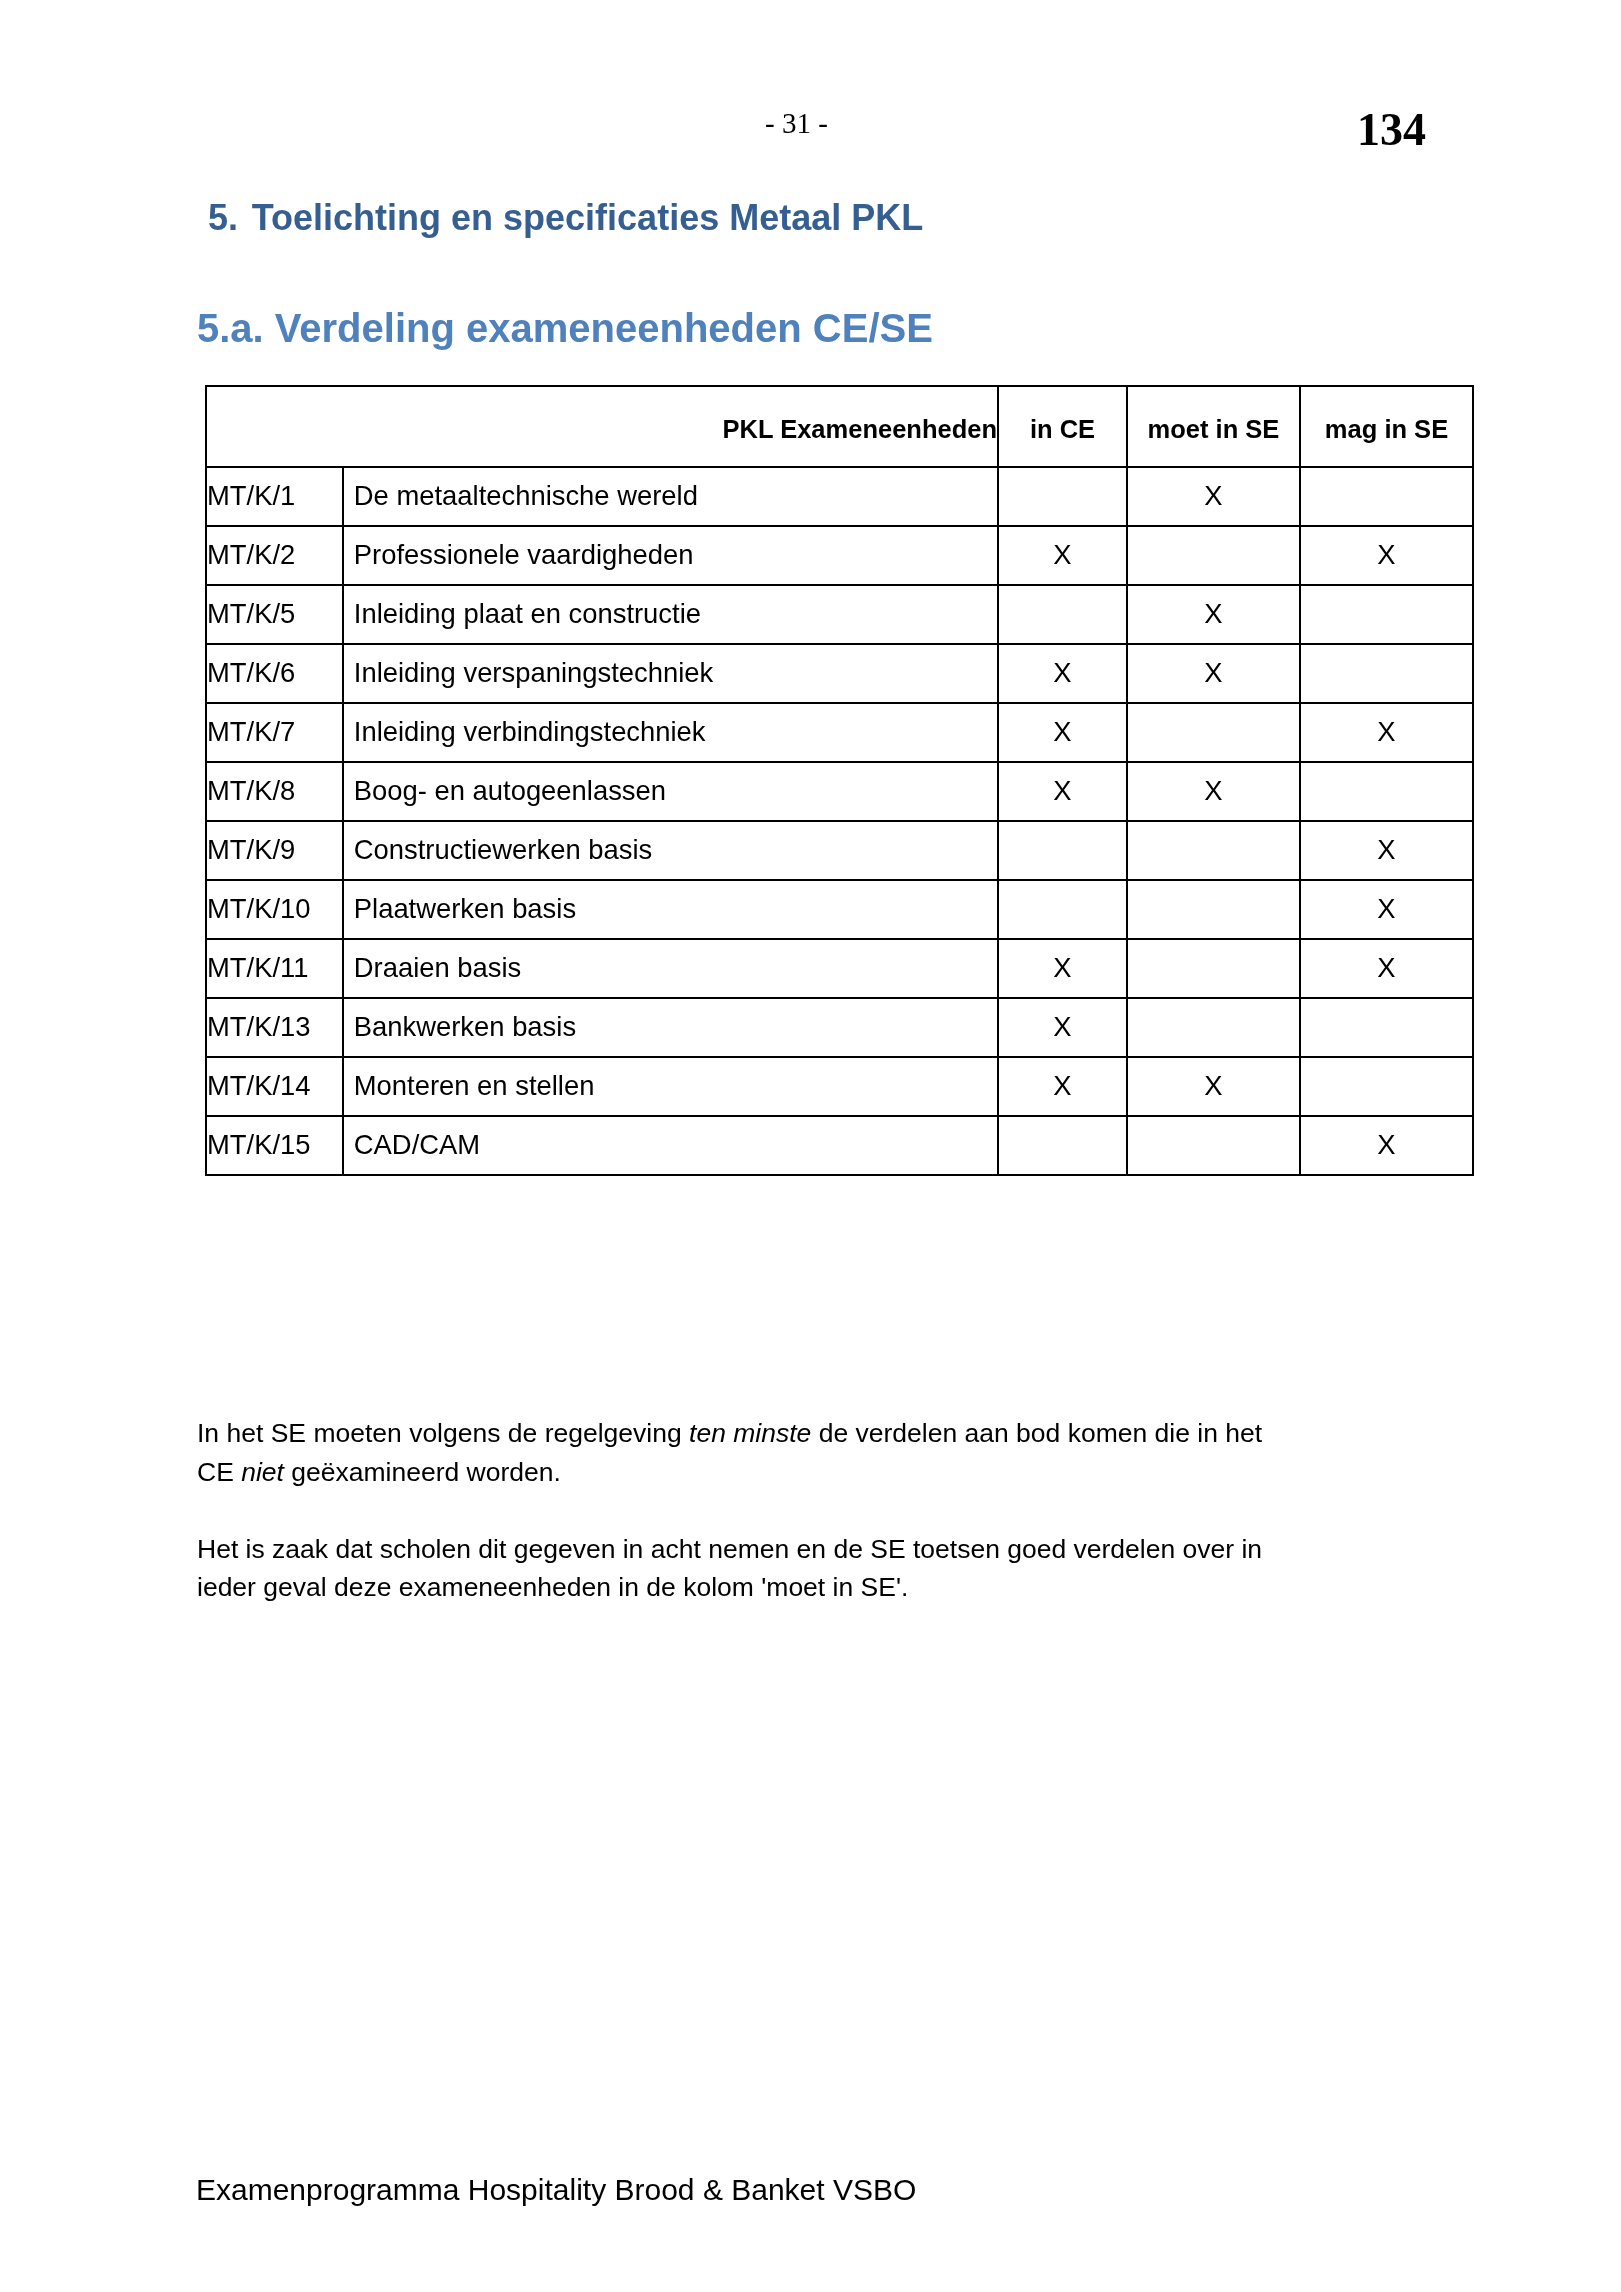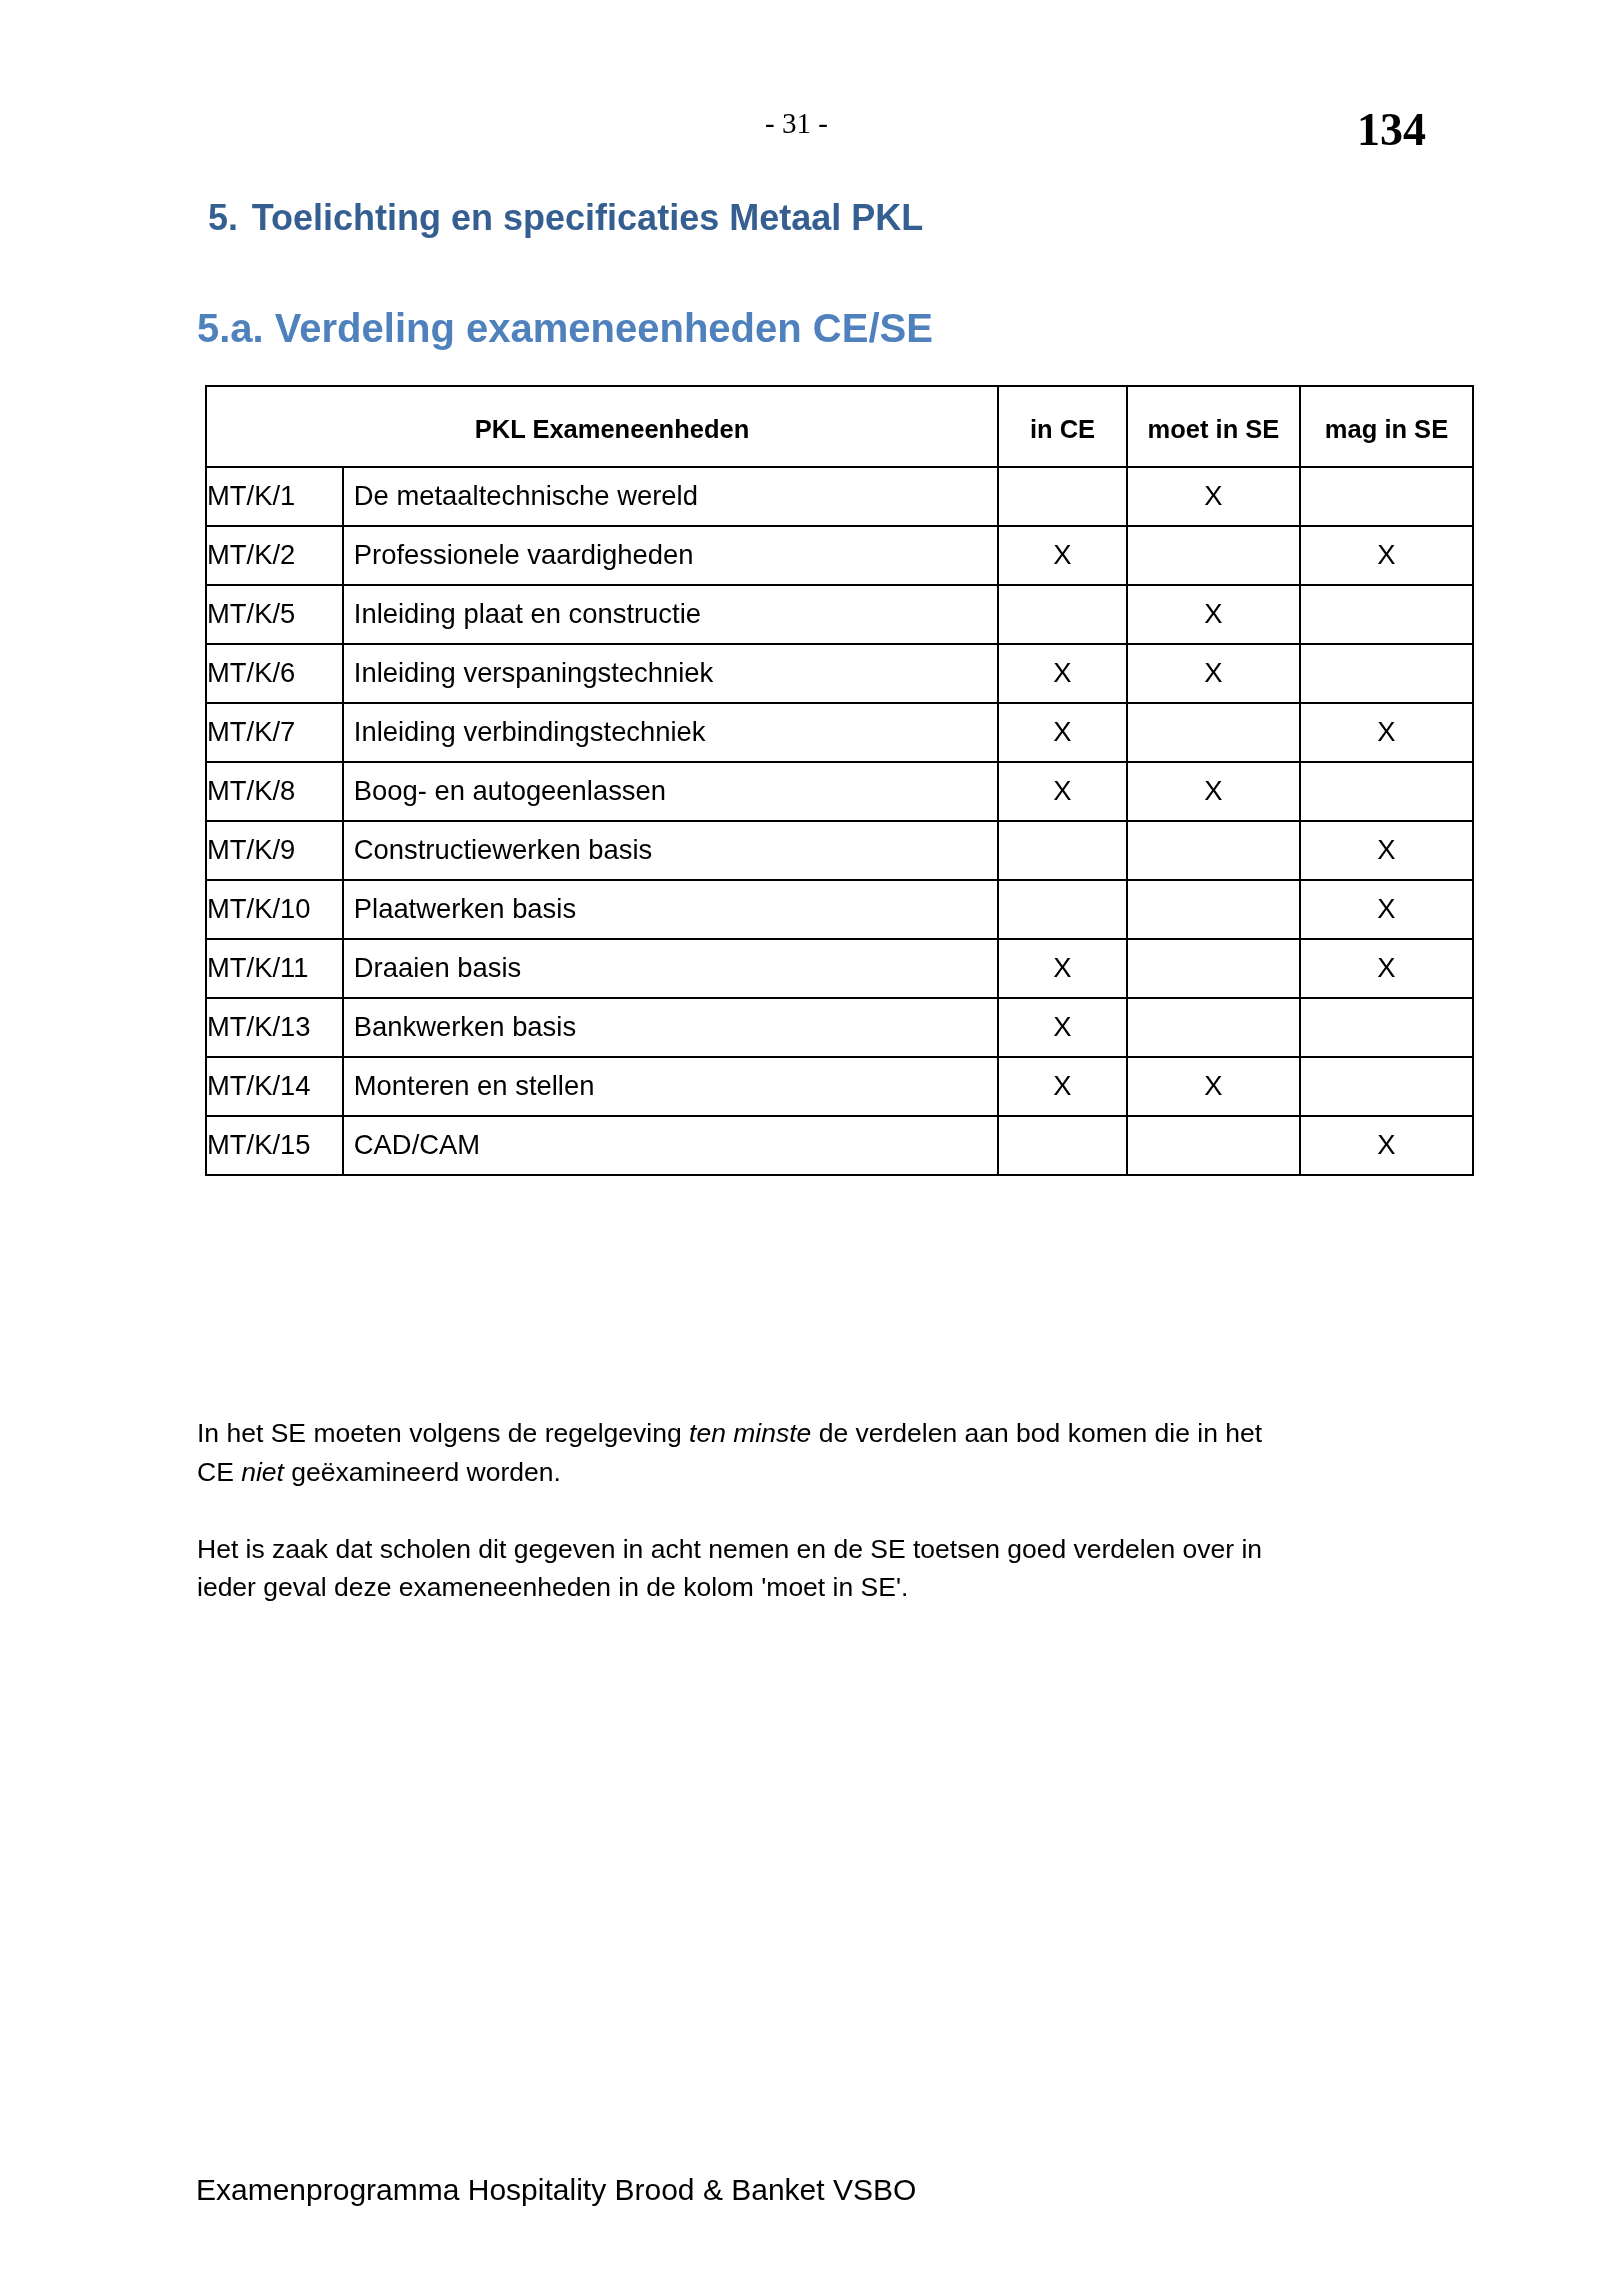--- a/index.html
+++ b/index.html
@@ -77,21 +77,21 @@
     }
     table.units th {
       height: 73px;
       font-size: 25.5px;
       font-weight: bold;
       padding-top: 5.9px;
       text-align: center;
       vertical-align: middle;
     }
     table.units th.title-cell {
-      text-align: center;
+      text-align: right;
       padding-left: 20px;
     }
     table.units td {
       height: 57px;
       vertical-align: middle;
     }
     table.units td.code { padding-left: 0; }
     table.units td.name { padding-left: 9.8px; }
     table.units td.mark { text-align: center; }
     .para {

